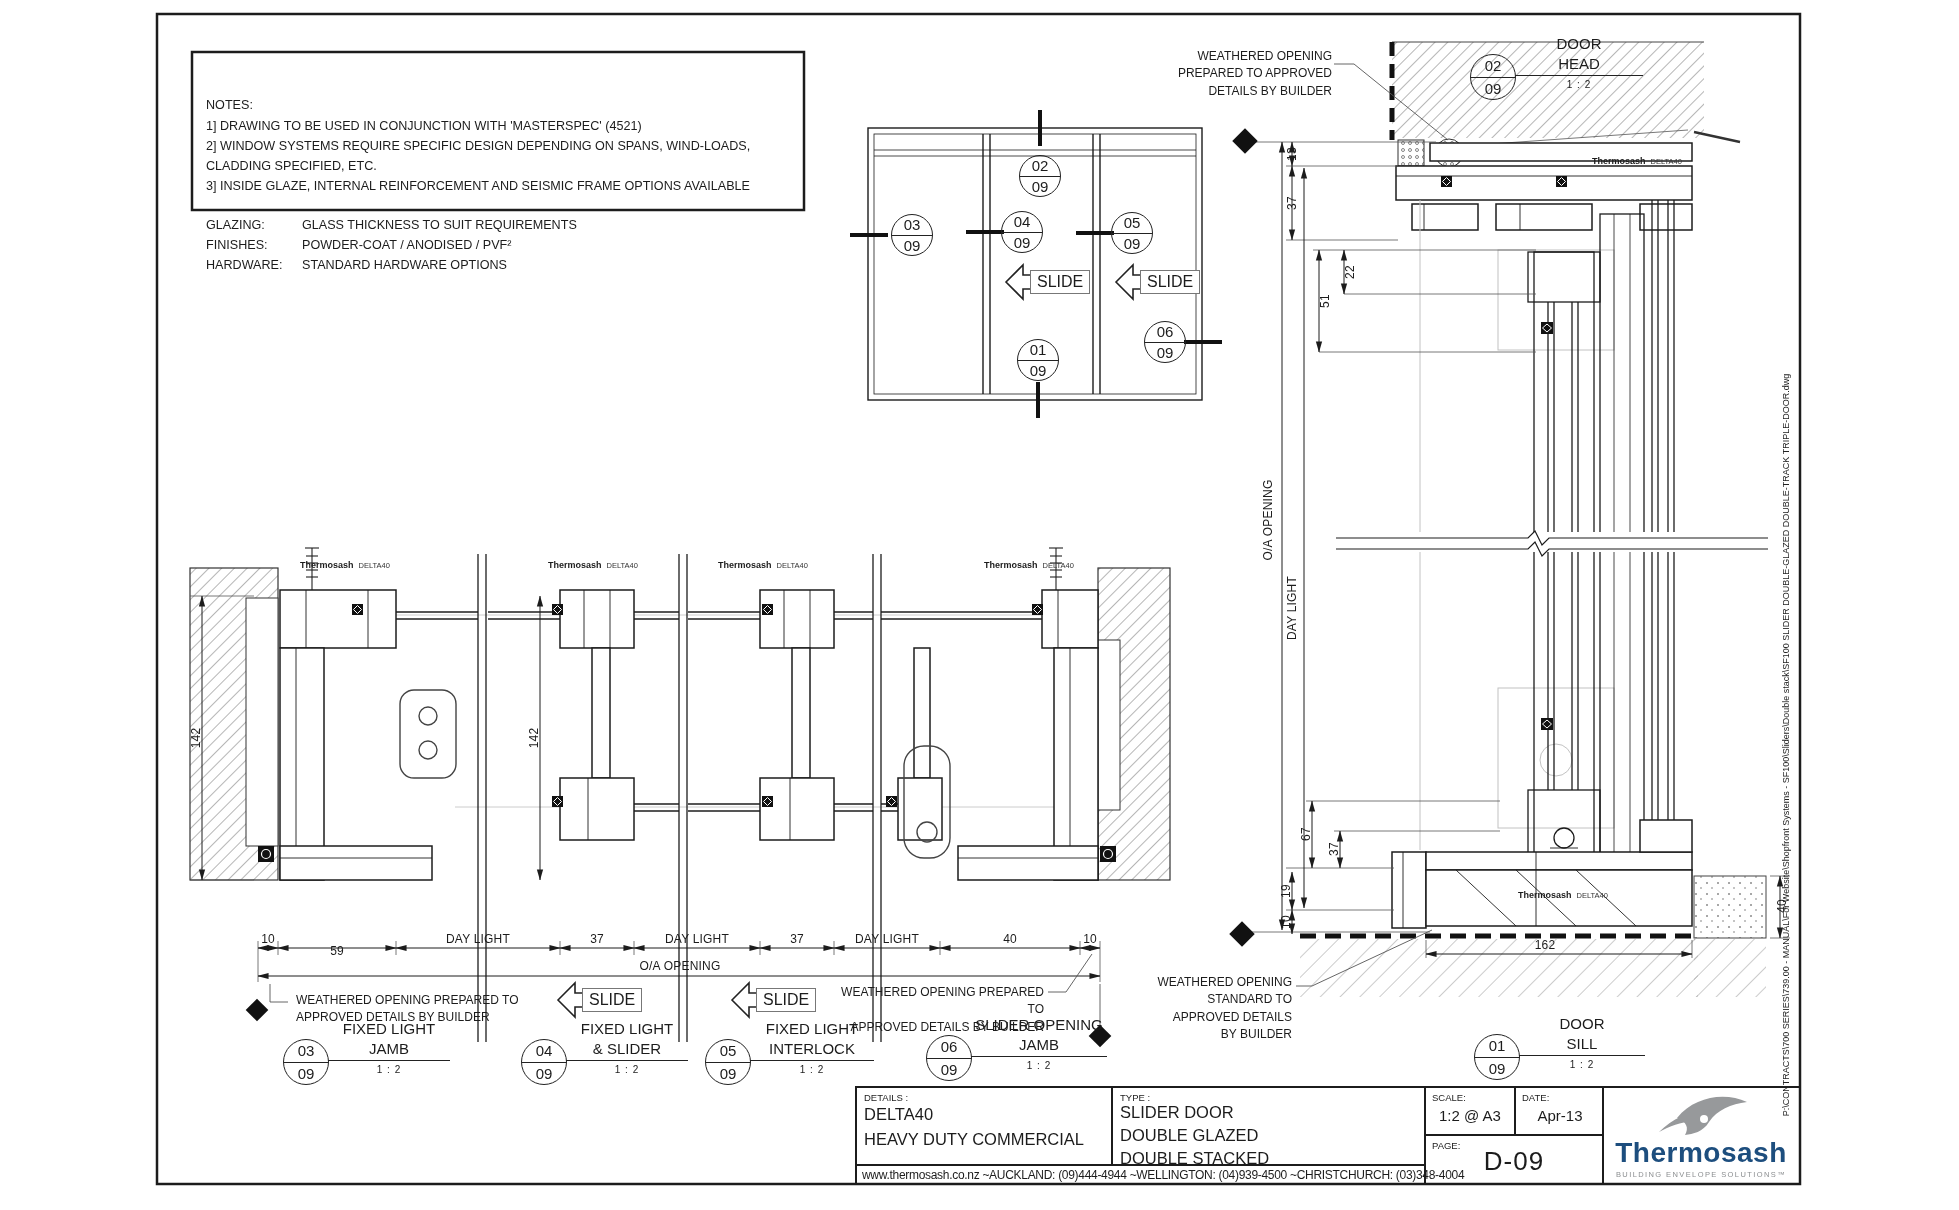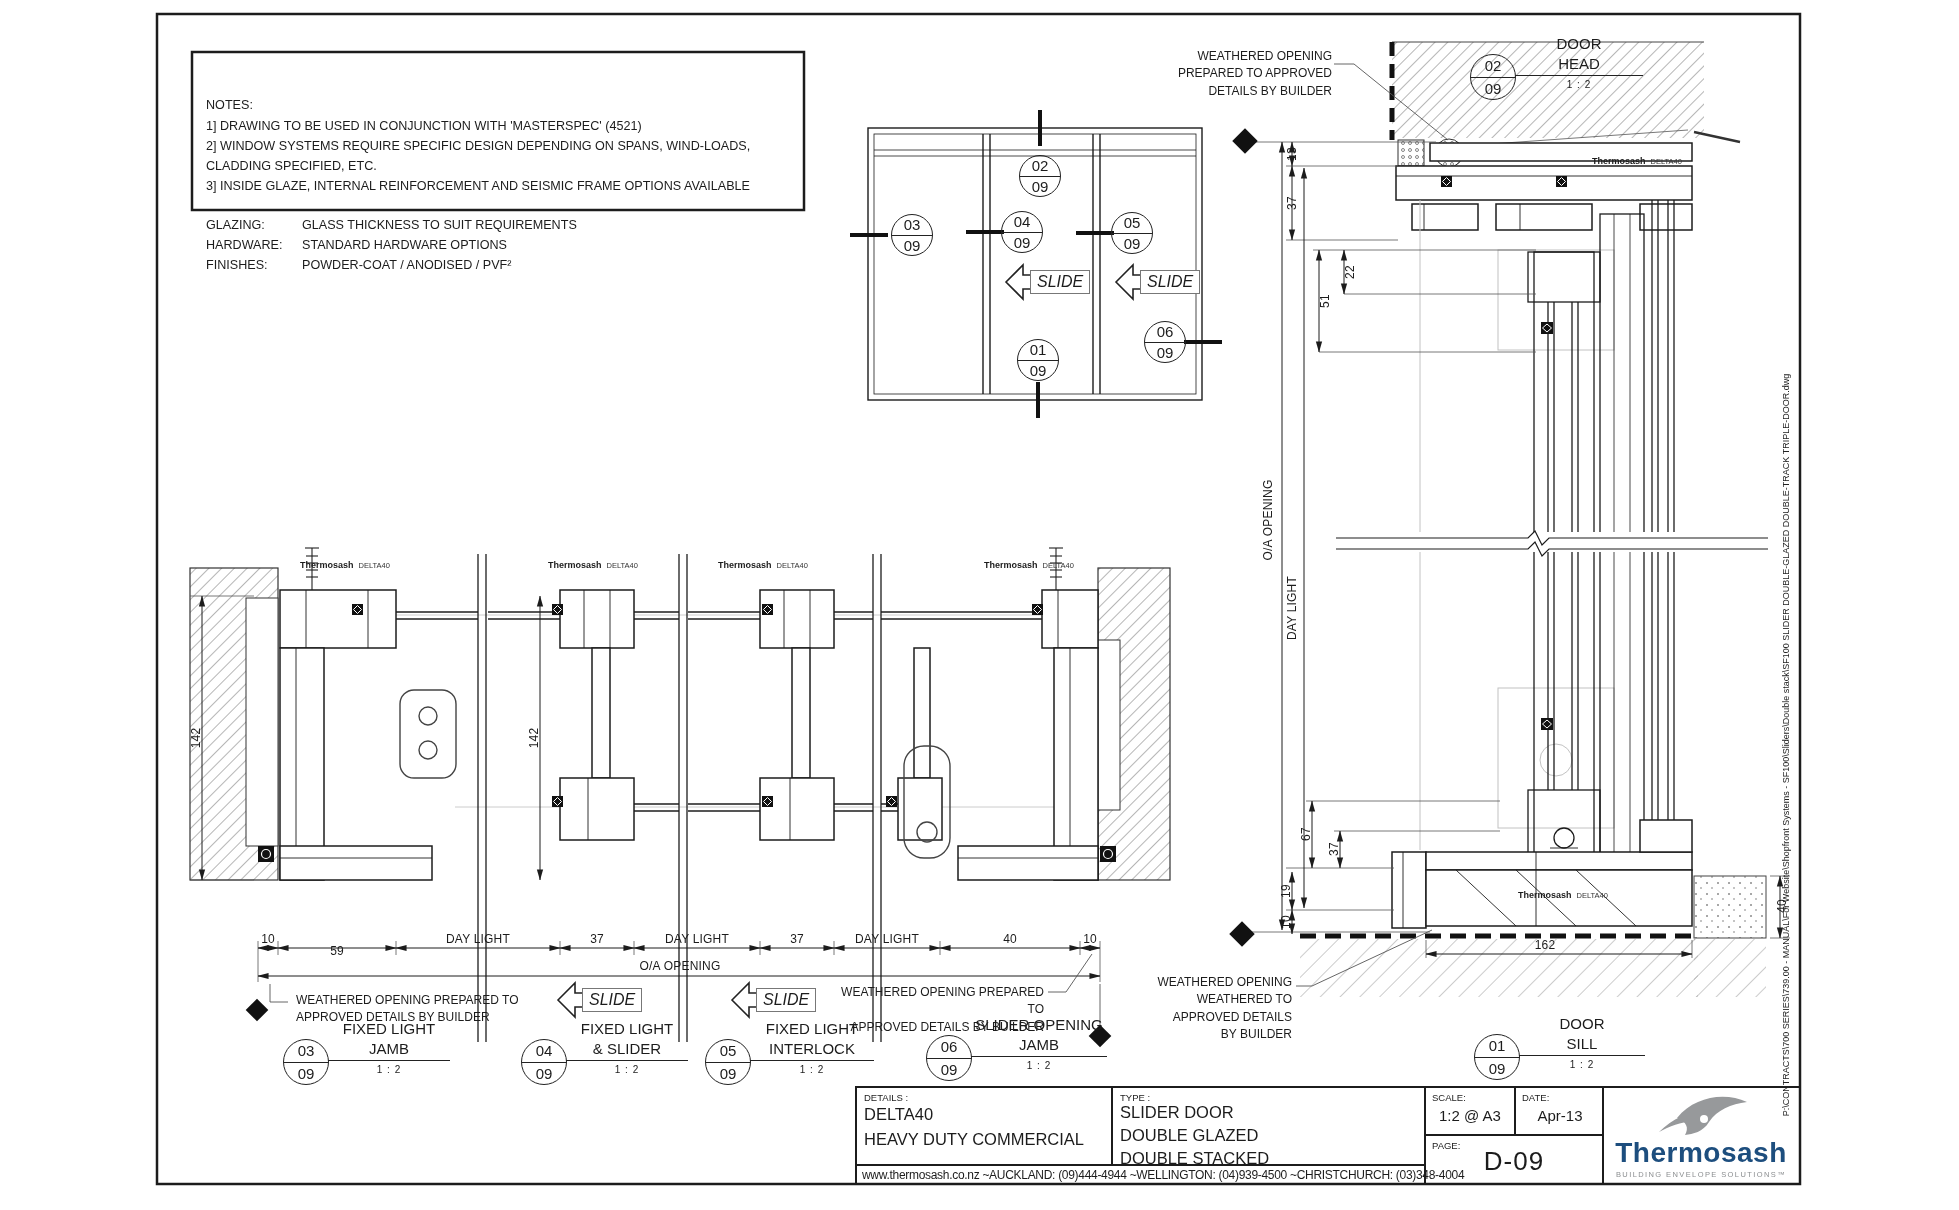--- a/index.html
+++ b/index.html
@@ -29,21 +29,21 @@
 
   
   .dtitle { position:absolute; text-align:center; }
   .dt-lines { height:46px; display:flex; flex-direction:column; justify-content:flex-end; align-items:center;
               font-size:15px; line-height:1.3; padding-bottom:2px; }
   .dt-rule { border-top:1.6px solid #222; width:100%; }
   .dt-scale { font-size:10px; margin-top:3px; letter-spacing:1px; }
 
   
   .slide { position:absolute; display:flex; align-items:center; }
-  .slide-label { font-size:16px; padding:0 6px; border:1.2px solid #777; background:#fff; margin-left:-10px; line-height:1.35;font-style:italic; }
+  .slide-label { font-size:16px; padding:0 6px; border:1.2px solid #777; background:#fff; margin-left:-10px; line-height:1.35; }
 
   
   .flag { position:absolute; white-space:nowrap; }
   .flag .fb { font-weight:bold; font-size:9px; }
   .flag .fs { font-size:7.5px; margin-left:5px; color:#333; }
 
   
   .tb-label { position:absolute; font-size:9.5px; }
   .tb-big { position:absolute; font-size:16.5px; line-height:1.5; }
   .tb-mid { position:absolute; font-size:15px; }
@@ -378,26 +378,26 @@
   <div class="nb-title">NOTES:</div>
   <div>1] DRAWING TO BE USED IN CONJUNCTION WITH 'MASTERSPEC' (4521)</div>
   <div>2] WINDOW SYSTEMS REQUIRE SPECIFIC DESIGN DEPENDING ON SPANS, WIND-LOADS, CLADDING SPECIFIED, ETC.</div>
   <div>3] INSIDE GLAZE, INTERNAL REINFORCEMENT AND SEISMIC FRAME OPTIONS AVAILABLE</div>
   <div class="nb-specs">
     <div class="spec-row">
       <span class="sp-l">GLAZING:</span>
       <span>GLASS THICKNESS TO SUIT REQUIREMENTS</span>
     </div>
     <div class="spec-row">
+      <span class="sp-l">FINISHES:</span>
+      <span>POWDER-COAT / ANODISED / PVF²</span>
+    </div>
+    <div class="spec-row">
       <span class="sp-l">HARDWARE:</span>
       <span>STANDARD HARDWARE OPTIONS</span>
-    </div>
-    <div class="spec-row">
-      <span class="sp-l">FINISHES:</span>
-      <span>POWDER-COAT / ANODISED / PVF²</span>
     </div>
   </div>
 </div>
 
 <div class="rb" style="left:891px;top:214px;width:42px;height:42px;">
   <div class="rb-top">03</div>
       <div>09</div>
 </div>
 <div class="rb" style="left:1019px;top:155px;width:42px;height:42px;">
   <div class="rb-top">02</div>
@@ -466,21 +466,21 @@
 <div class="t vt dim" style="left:1334px;top:849px;">37</div>
 <div class="t vt dim" style="left:1286px;top:891px;">19</div>
 <div class="t vt dim" style="left:1286px;top:922px;">10</div>
 <div class="t ct dim" style="left:1545px;top:945px;">162</div>
 <div class="t vt dim" style="left:1782px;top:906px;">40</div>
 <div class="flag" style="left:1518px;top:884px;">
   <span class="fb">Thermosash</span><span class="fs">DELTA40</span>
 </div>
 <div class="note ra" style="left:1154px;top:974px;width:138px;">
   <div>WEATHERED OPENING</div>
-  <div>WEATHERED TO</div>
+  <div>STANDARD TO</div>
   <div>APPROVED DETAILS</div>
   <div>BY BUILDER</div>
 </div>
 <div class="rb" style="left:1474px;top:1034px;width:46px;height:46px;">
   <div class="rb-top">01</div>
       <div>09</div>
 </div>
 <div class="dtitle" style="left:1519px;top:1009px;width:126px;">
   <div class="dt-lines">
     <div>DOOR</div>

